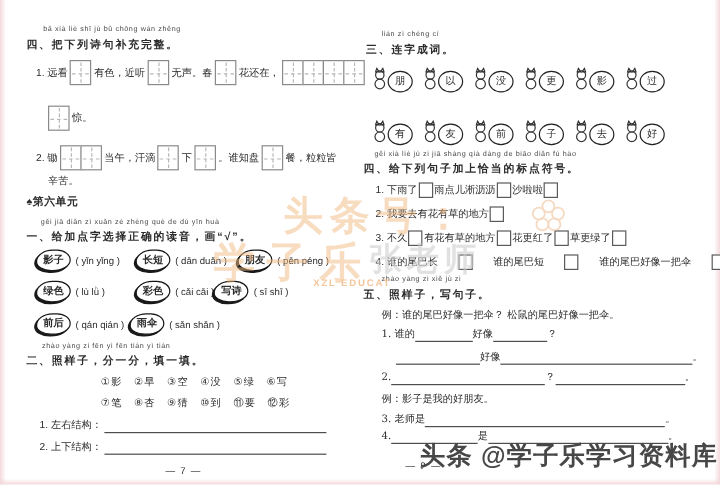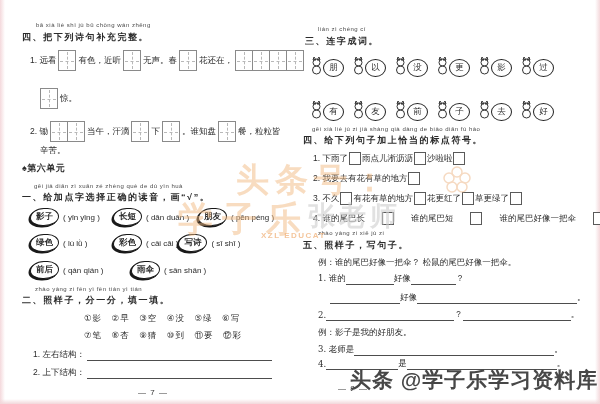--- a/index.html
+++ b/index.html
@@ -135,21 +135,21 @@
       <span class="row">
           <span class="cword">彩色</span>
           <span class="ropt">( cǎi   cāi )</span>
         </span>
       <span style="width:85px;" class="row">
           <span class="cword">写诗</span>
           <span class="ropt">( sī   shī )</span>
         </span>
     </div>
     <div class="abs row" style="left:30px;top:261px;gap:0;">
-      <span style="width:101px;" class="row">
+      <span style="width:78px;" class="row">
           <span class="cword">前后</span>
           <span class="ropt">( qán   qián )</span>
         </span>
       <span class="row">
           <span class="cword">雨伞</span>
           <span class="ropt">( sǎn   shǎn )</span>
         </span>
     </div>
 
     <div class="abs pinyin" style="left:35px;top:286px;">zhào yàng zi   fēn yì fēn   tián yì tián</div>

